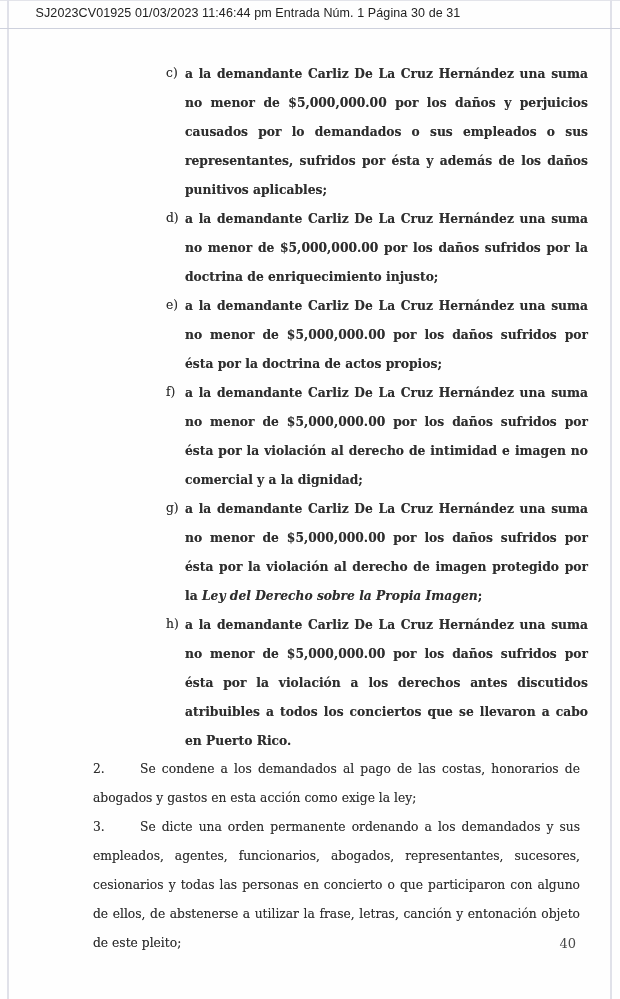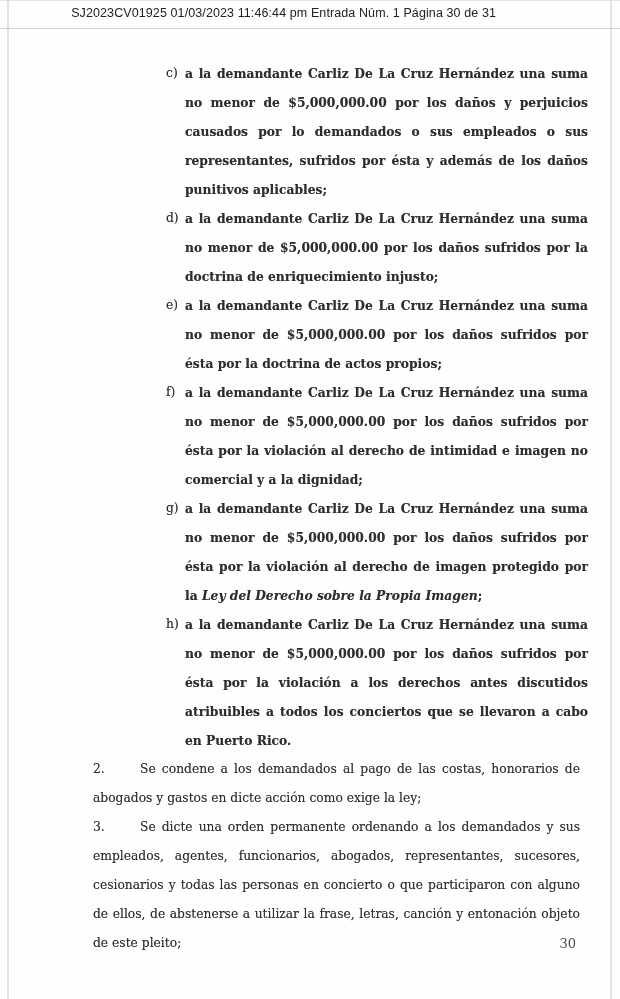--- a/index.html
+++ b/index.html
@@ -12,21 +12,21 @@
     font-family: "DejaVu Serif", serif;
     color: #2e2e2e;
   }
   
   .edge-top    { position:absolute; left:0; top:0; width:620px; height:1px; background:#e3e4ea; }
   .edge-left   { position:absolute; left:7px; top:0; width:2px; height:999px; background:#e0e1e9; }
   .edge-right  { position:absolute; left:610px; top:0; width:2px; height:999px; background:#e0e1e9; }
   .header-bar {
     position: absolute;
     left: 0; top: 6px; width: 496px;
-    text-align: right;
+    text-align: center;
     font-family: "Liberation Sans", sans-serif;
     font-size: 12.5px;
     color: #222;
     letter-spacing: 0.1px;
   }
   .header-rule {
     position: absolute;
     left: 0; top: 28px; width: 620px; height: 1px;
     background: #ced1dd;
   }
@@ -95,22 +95,22 @@
     <div class="l-item">
       <span class="l-label">g)</span>
       <div class="l-text"><span>a la demandante Carliz De La Cruz Hernández una suma no menor de $5,000,000.00 por los daños sufridos por ésta por la violación al derecho de imagen protegido por la </span><i>Ley del Derecho sobre la Propia Imagen</i><span>;</span></div>
     </div>
 
     <div class="l-item">
       <span class="l-label">h)</span>
       <div class="l-text">a la demandante Carliz De La Cruz Hernández una suma no menor de $5,000,000.00 por los daños sufridos por ésta por la violación a los derechos antes discutidos atribuibles a todos los conciertos que se llevaron a cabo en Puerto Rico.</div>
     </div>
 
-    <div class="n-item"><span class="n-num">2.</span><span>Se condene a los demandados al pago de las costas, honorarios de abogados y gastos en dicte acción como exige la ley;</span></div>
+    <div class="n-item"><span class="n-num">2.</span><span>Se condene a los demandados al pago de las costas, honorarios de abogados y gastos en esta acción como exige la ley;</span></div>
 
     <div class="n-item"><span class="n-num">3.</span><span>Se dicte una orden permanente ordenando a los demandados y sus empleados, agentes, funcionarios, abogados, representantes, sucesores, cesionarios y todas las personas en concierto o que participaron con alguno de ellos, de abstenerse a utilizar la frase, letras, canción y entonación objeto de este pleito;</span></div>
 
 
   </div>
 
-  <div class="page-number">30</div>
+  <div class="page-number">40</div>
 
 </div>
 
 </body></html>

